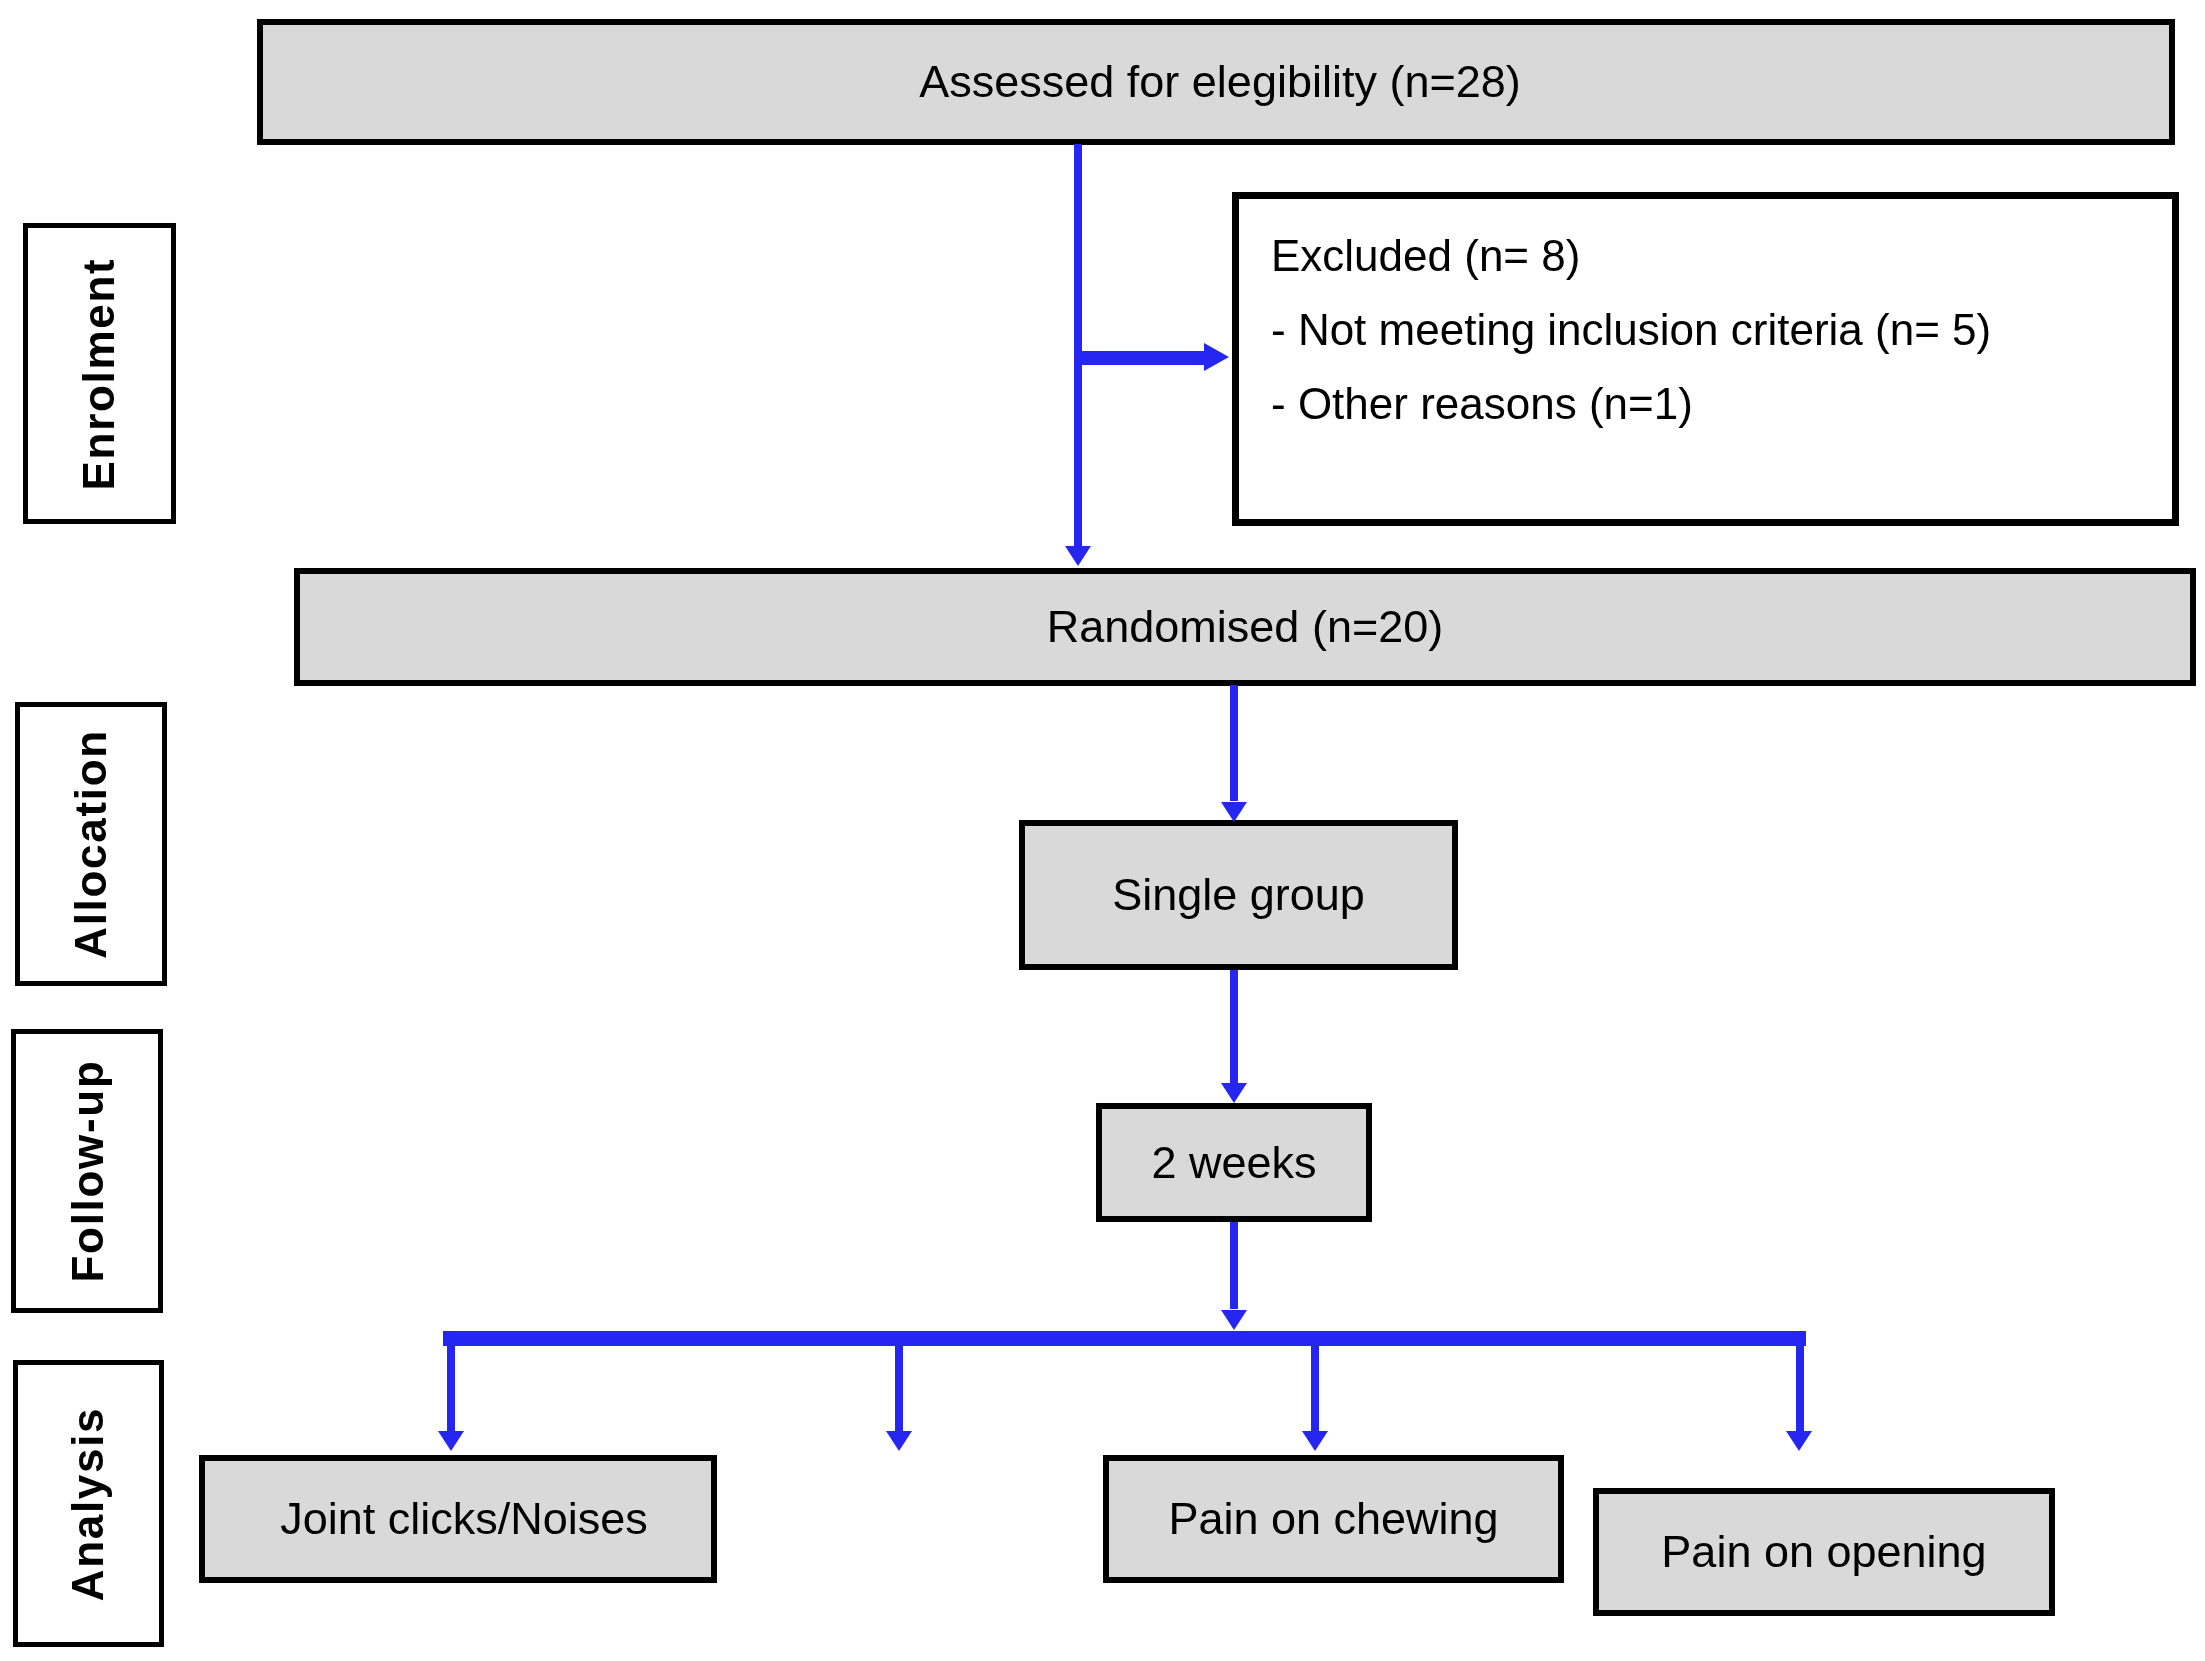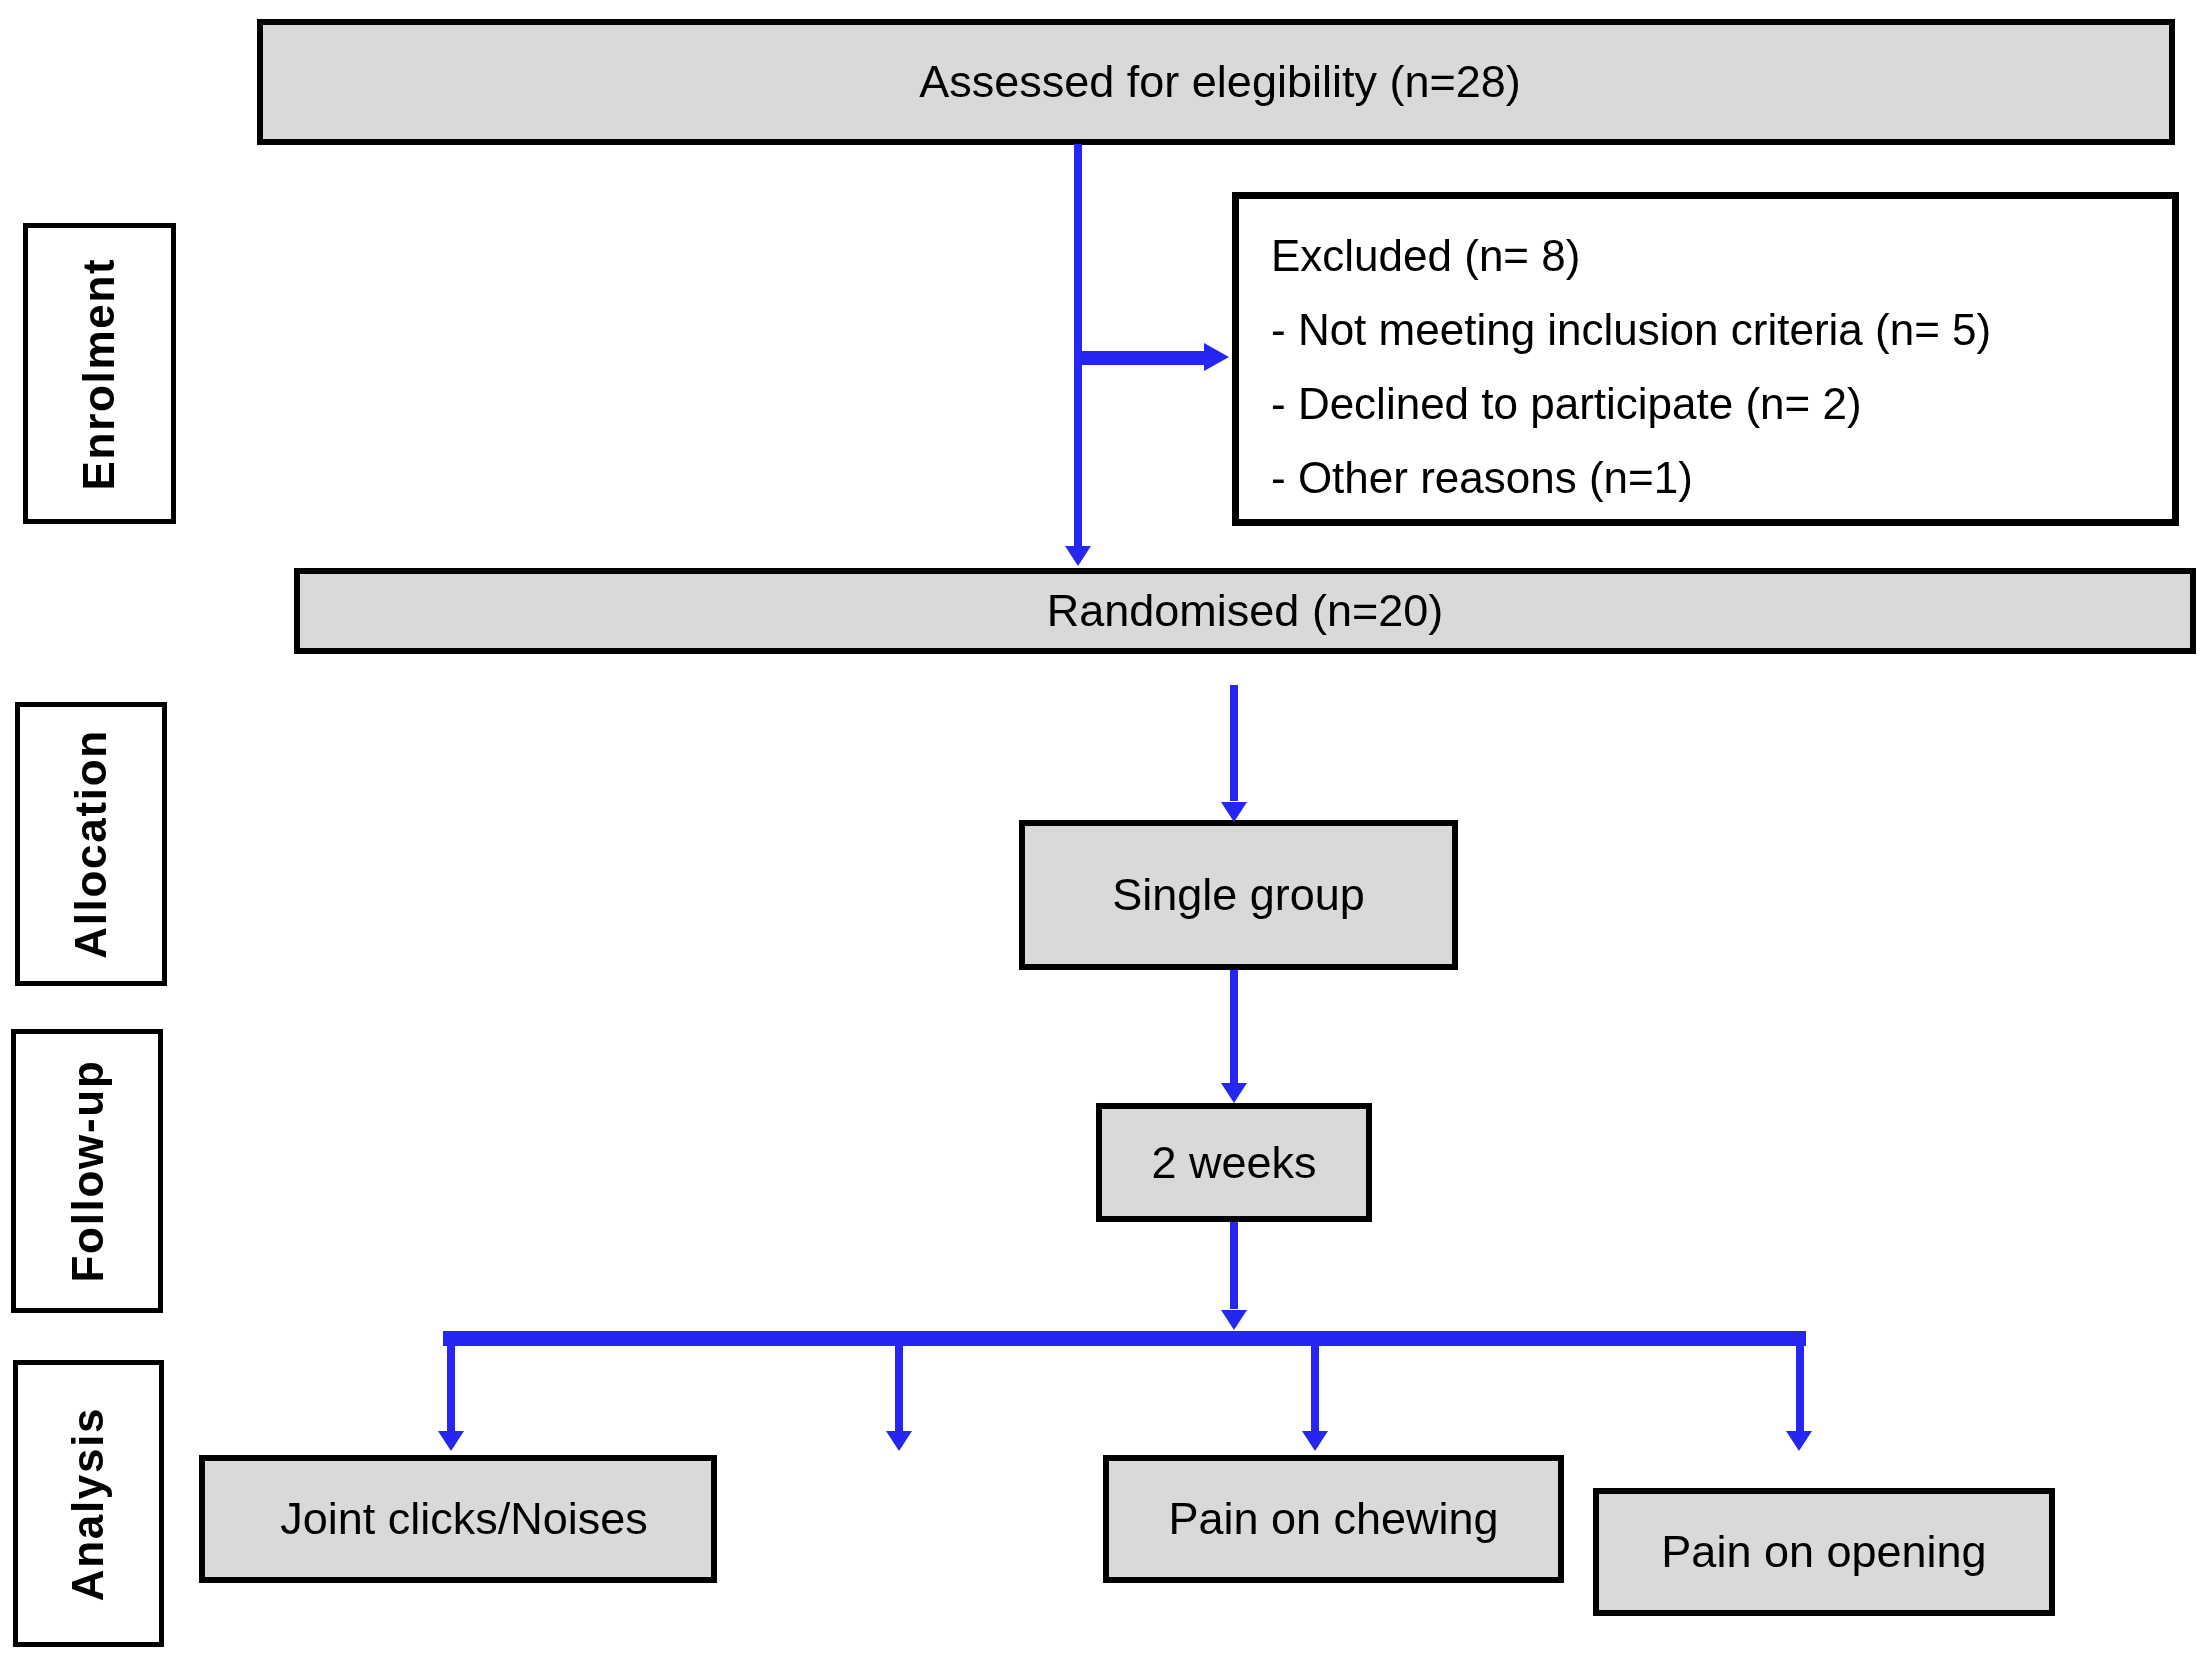--- a/index.html
+++ b/index.html
@@ -85,25 +85,24 @@
     <span>Analysis</span>
   </div>
 
   <div class="gbox" style="left:257px;top:18.5px;width:1918px;height:126px;padding-left:8px;">
     <span>Assessed for elegibility (n=28)</span>
   </div>
 
   <div class="excluded" style="left:1232px;top:192px;width:947px;height:334px;">
     <div>Excluded (n= 8)</div>
     <div>- Not meeting inclusion criteria (n= 5)</div>
-    <div>- Declined to participate (n= 2)</div>
     <div>- Other reasons (n=1)</div>
   </div>
 
-  <div class="gbox" style="left:294px;top:568px;width:1902px;height:86px;">
+  <div class="gbox" style="left:294px;top:568px;width:1902px;height:118px;">
     <span>Randomised (n=20)</span>
   </div>
 
   <div class="gbox" style="left:1019px;top:820px;width:439px;height:150px;">
     <span>Single group</span>
   </div>
 
   <div class="gbox" style="left:1096px;top:1103px;width:276px;height:119px;">
     <span>2 weeks</span>
   </div>

